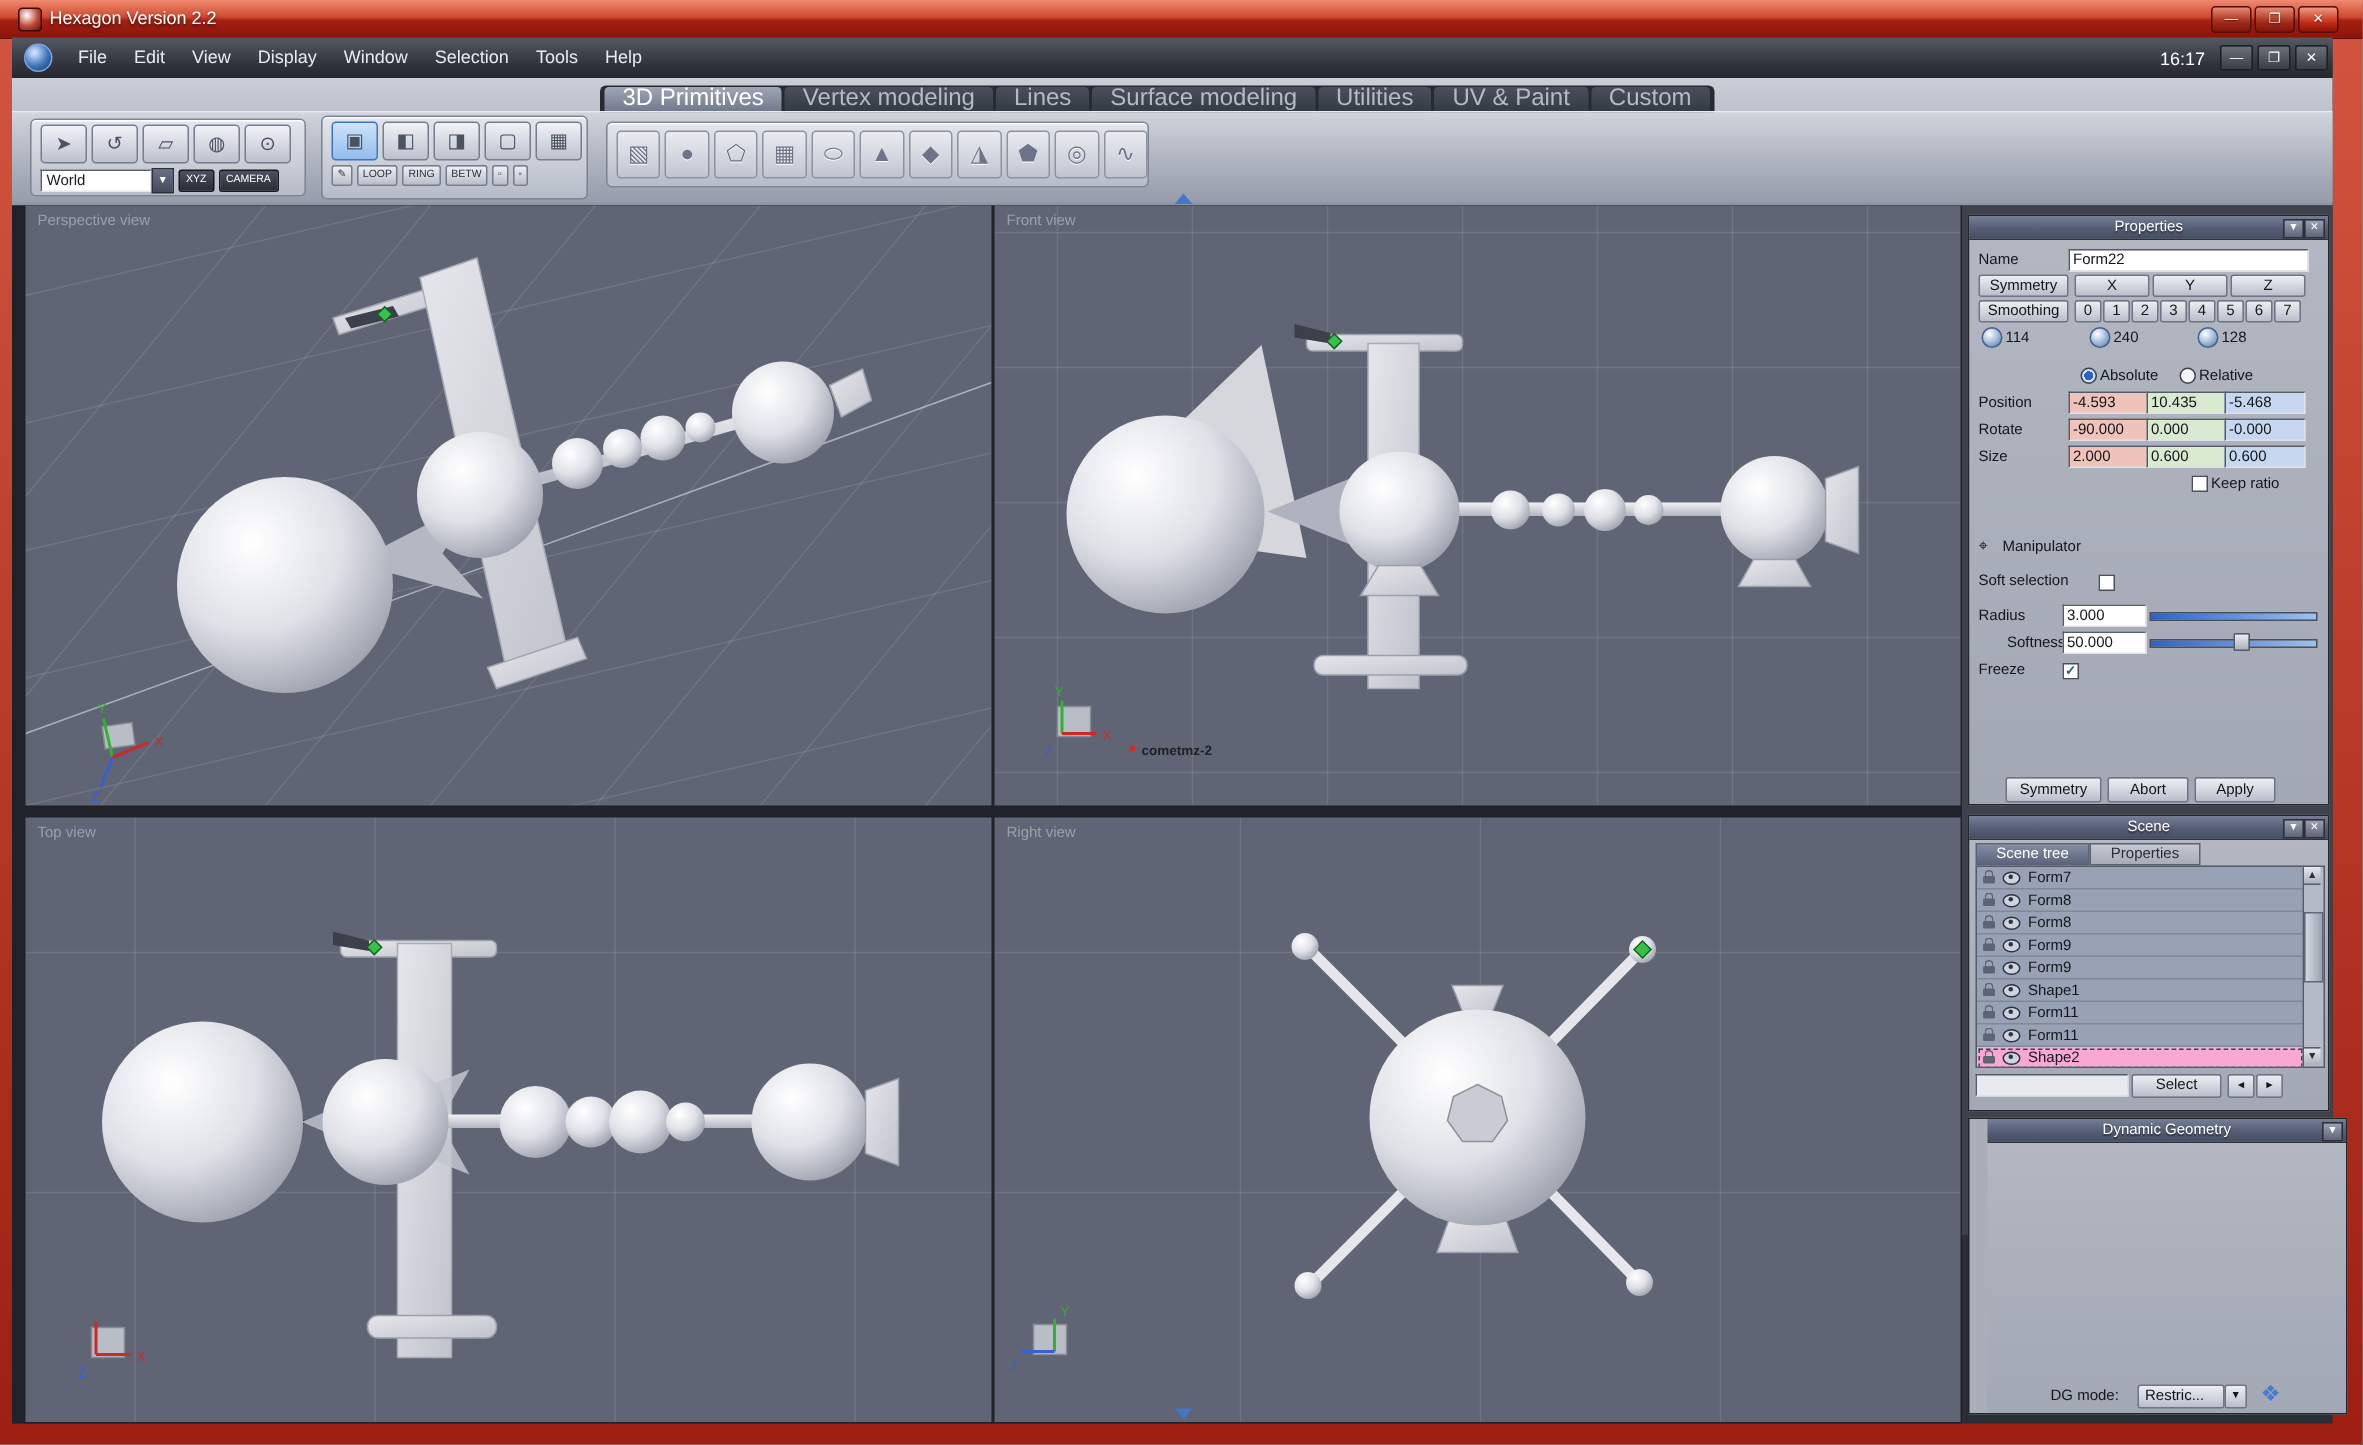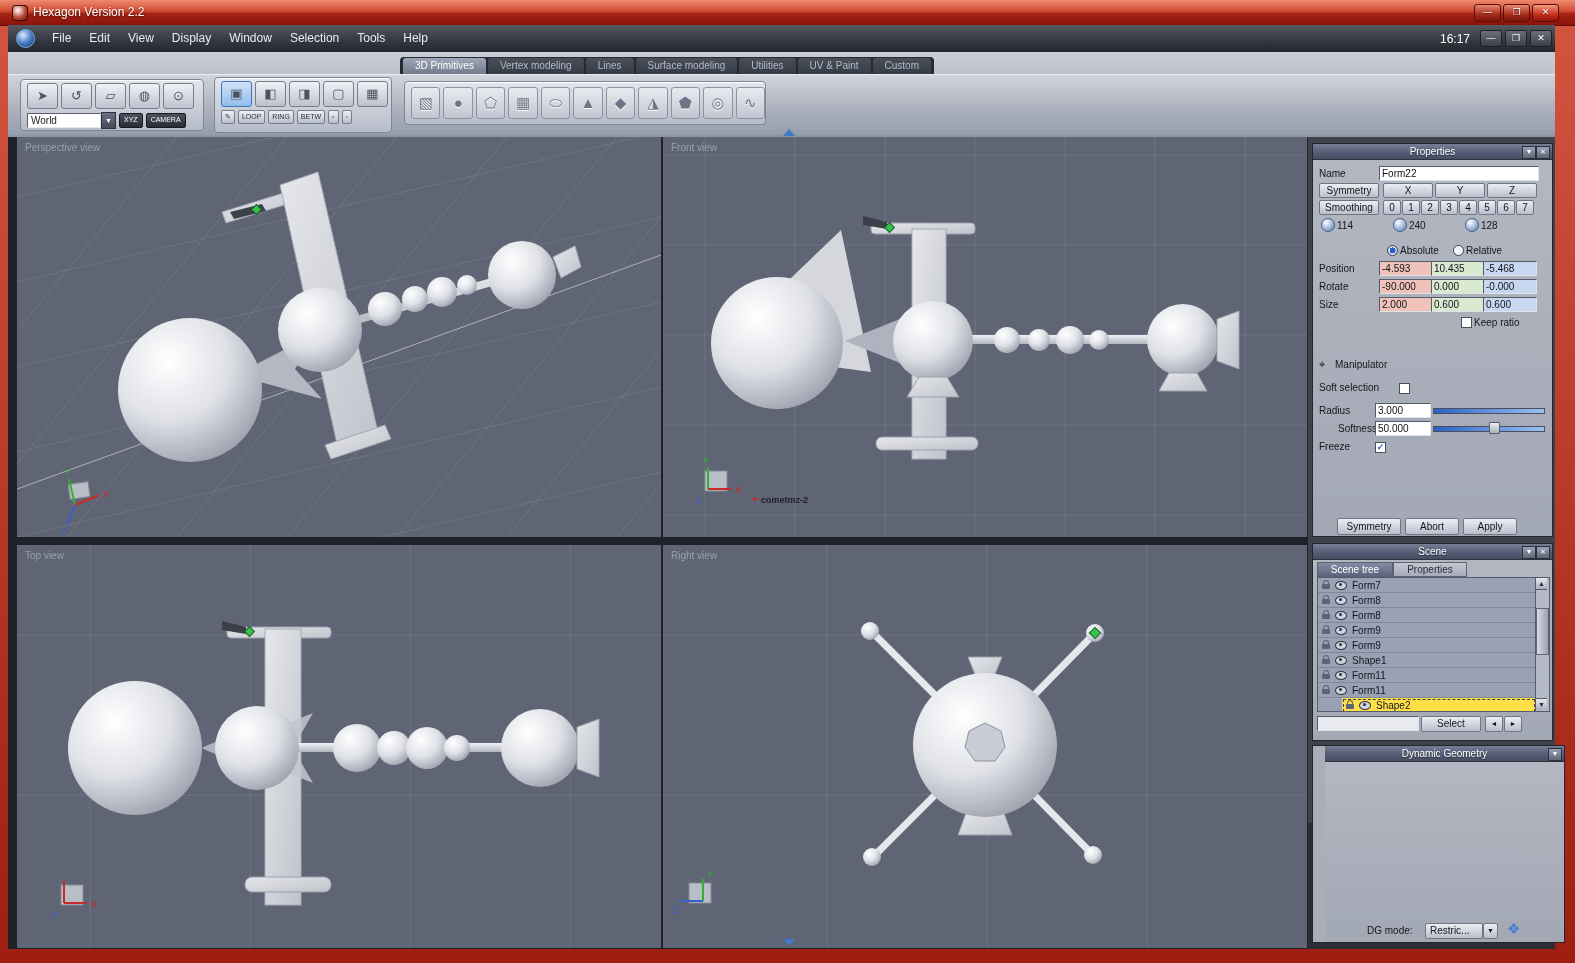--- a/index.html
+++ b/index.html
@@ -16,21 +16,21 @@
   
   .menubar{position:absolute;left:0;top:0;width:1547px;height:27px;background:linear-gradient(180deg,#545962 0%,#33373f 60%,#24272d 100%);display:flex;align-items:center;color:#e9ebef;font-size:12px;}
   .logo{width:17px;height:17px;border-radius:50%;background:radial-gradient(circle at 35% 30%,#d9eaff,#3f74bd 55%,#16335f);border:1px solid #7fa6df;margin:0 8px 0 8px;}
   .menu-item{padding:0 9px;line-height:27px;}
   .menubar .spacer{flex:1;}
   .clock{font-size:12px;color:#fff;margin-right:10px;}
   .mb-btn{width:20px;height:15px;margin-right:3px;background:linear-gradient(180deg,#6a6f79,#3a3e46);border:1px solid #1d2026;border-radius:2px;color:#fff;font-size:9px;line-height:14px;text-align:center;}
   
   .ribbon{position:absolute;left:0;top:27px;width:1547px;height:85px;background:linear-gradient(180deg,#caced7 0%,#a7adb9 70%,#8d94a2 100%);border-bottom:3px solid #43474f;}
   .tabstrip{position:absolute;left:392px;top:5px;height:17px;display:flex;background:#262a31;border-radius:4px 4px 0 0;padding:1px 2px 0 2px;}
-  .tab{padding:0 12px;line-height:16px;font-size:10px;color:#b4bac6;background:linear-gradient(180deg,#4a505b,#343a44);margin:0 1px;border-radius:3px 3px 0 0;}
+  .tab{padding:0 12px;line-height:16px;font-size:16px;color:#b4bac6;background:linear-gradient(180deg,#4a505b,#343a44);margin:0 1px;border-radius:3px 3px 0 0;}
   .tab.active{background:linear-gradient(180deg,#9ea6b8,#6f7789);color:#fff;}
   .toolrow{position:absolute;left:0;top:22px;width:1547px;height:60px;background:linear-gradient(180deg,#d0d4dc 0%,#aab0bc 60%,#959cab 100%);border-top:1px solid #e9ebf0;}
   .toolgroup{position:absolute;border:1px solid #7e8594;border-radius:4px;background:linear-gradient(180deg,#e3e6ec,#b6bcc8);box-shadow:inset 0 1px 0 #fff;}
   .tg1{left:12px;top:4px;width:182px;height:50px;}
   .tg2{left:206px;top:2px;width:176px;height:54px;}
   .tg3{left:396px;top:6px;width:362px;height:44px;display:flex;align-items:center;gap:3px;padding-left:6px;box-sizing:border-box;}
   .iconrow{display:flex;gap:3px;padding:3px 0 0 6px;}
   .tbtn{width:29px;height:24px;background:linear-gradient(180deg,#f0f2f6,#bcc2ce);border:1px solid #767d8d;border-radius:3px;font-size:13px;color:#4c5260;text-align:center;line-height:23px;}
   .tbtn.active{background:linear-gradient(180deg,#cfe2f8,#92bdec);border-color:#3f72c0;}
   .ctrlrow{display:flex;gap:3px;padding:3px 0 0 6px;align-items:center;}
@@ -64,21 +64,21 @@
   .radio.sel{background:radial-gradient(circle,#2a62c8 0 3px,#cfe0f8 3px);}
   .cb{position:absolute;width:9px;height:9px;background:#fff;border:1px solid #4a4f5b;font-size:9px;line-height:9px;text-align:center;color:#2255cc;font-weight:bold;}
   .groove{position:absolute;height:4px;background:linear-gradient(90deg,#2a62c8,#9cc0f0);border:1px solid #4a4f5b;}
   .slhandle{position:absolute;width:9px;height:10px;background:linear-gradient(180deg,#eceef3,#aab0bc);border:1px solid #555b68;border-radius:1px;}
   
   .stab{position:absolute;height:13px;font-size:10px;text-align:center;line-height:13px;border:1px solid #5c6272;}
   .stab.active{background:linear-gradient(180deg,#848ca4,#5d657e);color:#fff;}
   .stab.idle{background:linear-gradient(180deg,#c3c8d2,#a6acb9);color:#2a2e38;}
   .slist{position:absolute;background:#99a2b4;border:1px solid #555b68;overflow:hidden;}
   .srow{display:flex;align-items:center;gap:5px;height:14px;padding-left:4px;border-bottom:1px solid rgba(40,44,54,.22);font-size:10px;color:#14161c;}
-  .srow.sel{background:#fde047;outline:1px dashed #3c4250;outline-offset:-2px;margin-left:24px;}
+  .srow.sel{background:#f9a8d4;outline:1px dashed #3c4250;outline-offset:-2px;}
   .lock{position:relative;width:8px;height:5px;background:#5d6474;border-radius:1px;display:inline-block;margin-top:3px;flex:0 0 auto;}
   .lock::before{content:"";position:absolute;left:1px;top:-4px;width:4px;height:4px;border:1.5px solid #5d6474;border-bottom:none;border-radius:3px 3px 0 0;}
   .eye{position:relative;width:10px;height:7px;border:1px solid #2e3340;border-radius:50%;background:#cfd4de;display:inline-block;flex:0 0 auto;}
   .eye::before{content:"";position:absolute;left:3px;top:1px;width:3px;height:3px;background:#2e3340;border-radius:50%;}
   .sbar{position:absolute;width:13px;background:#b4bac6;border:1px solid #555b68;}
   .sbtn{position:absolute;left:0;width:11px;height:11px;background:linear-gradient(180deg,#e6e9ee,#aab0bc);border-bottom:1px solid #555b68;font-size:7px;text-align:center;line-height:11px;color:#2c313c;}
   .sthumb{position:absolute;left:0;width:11px;background:linear-gradient(90deg,#d6dae2,#9aa1af);border:1px solid #606675;}
 </style>
 </head>
 <body>

